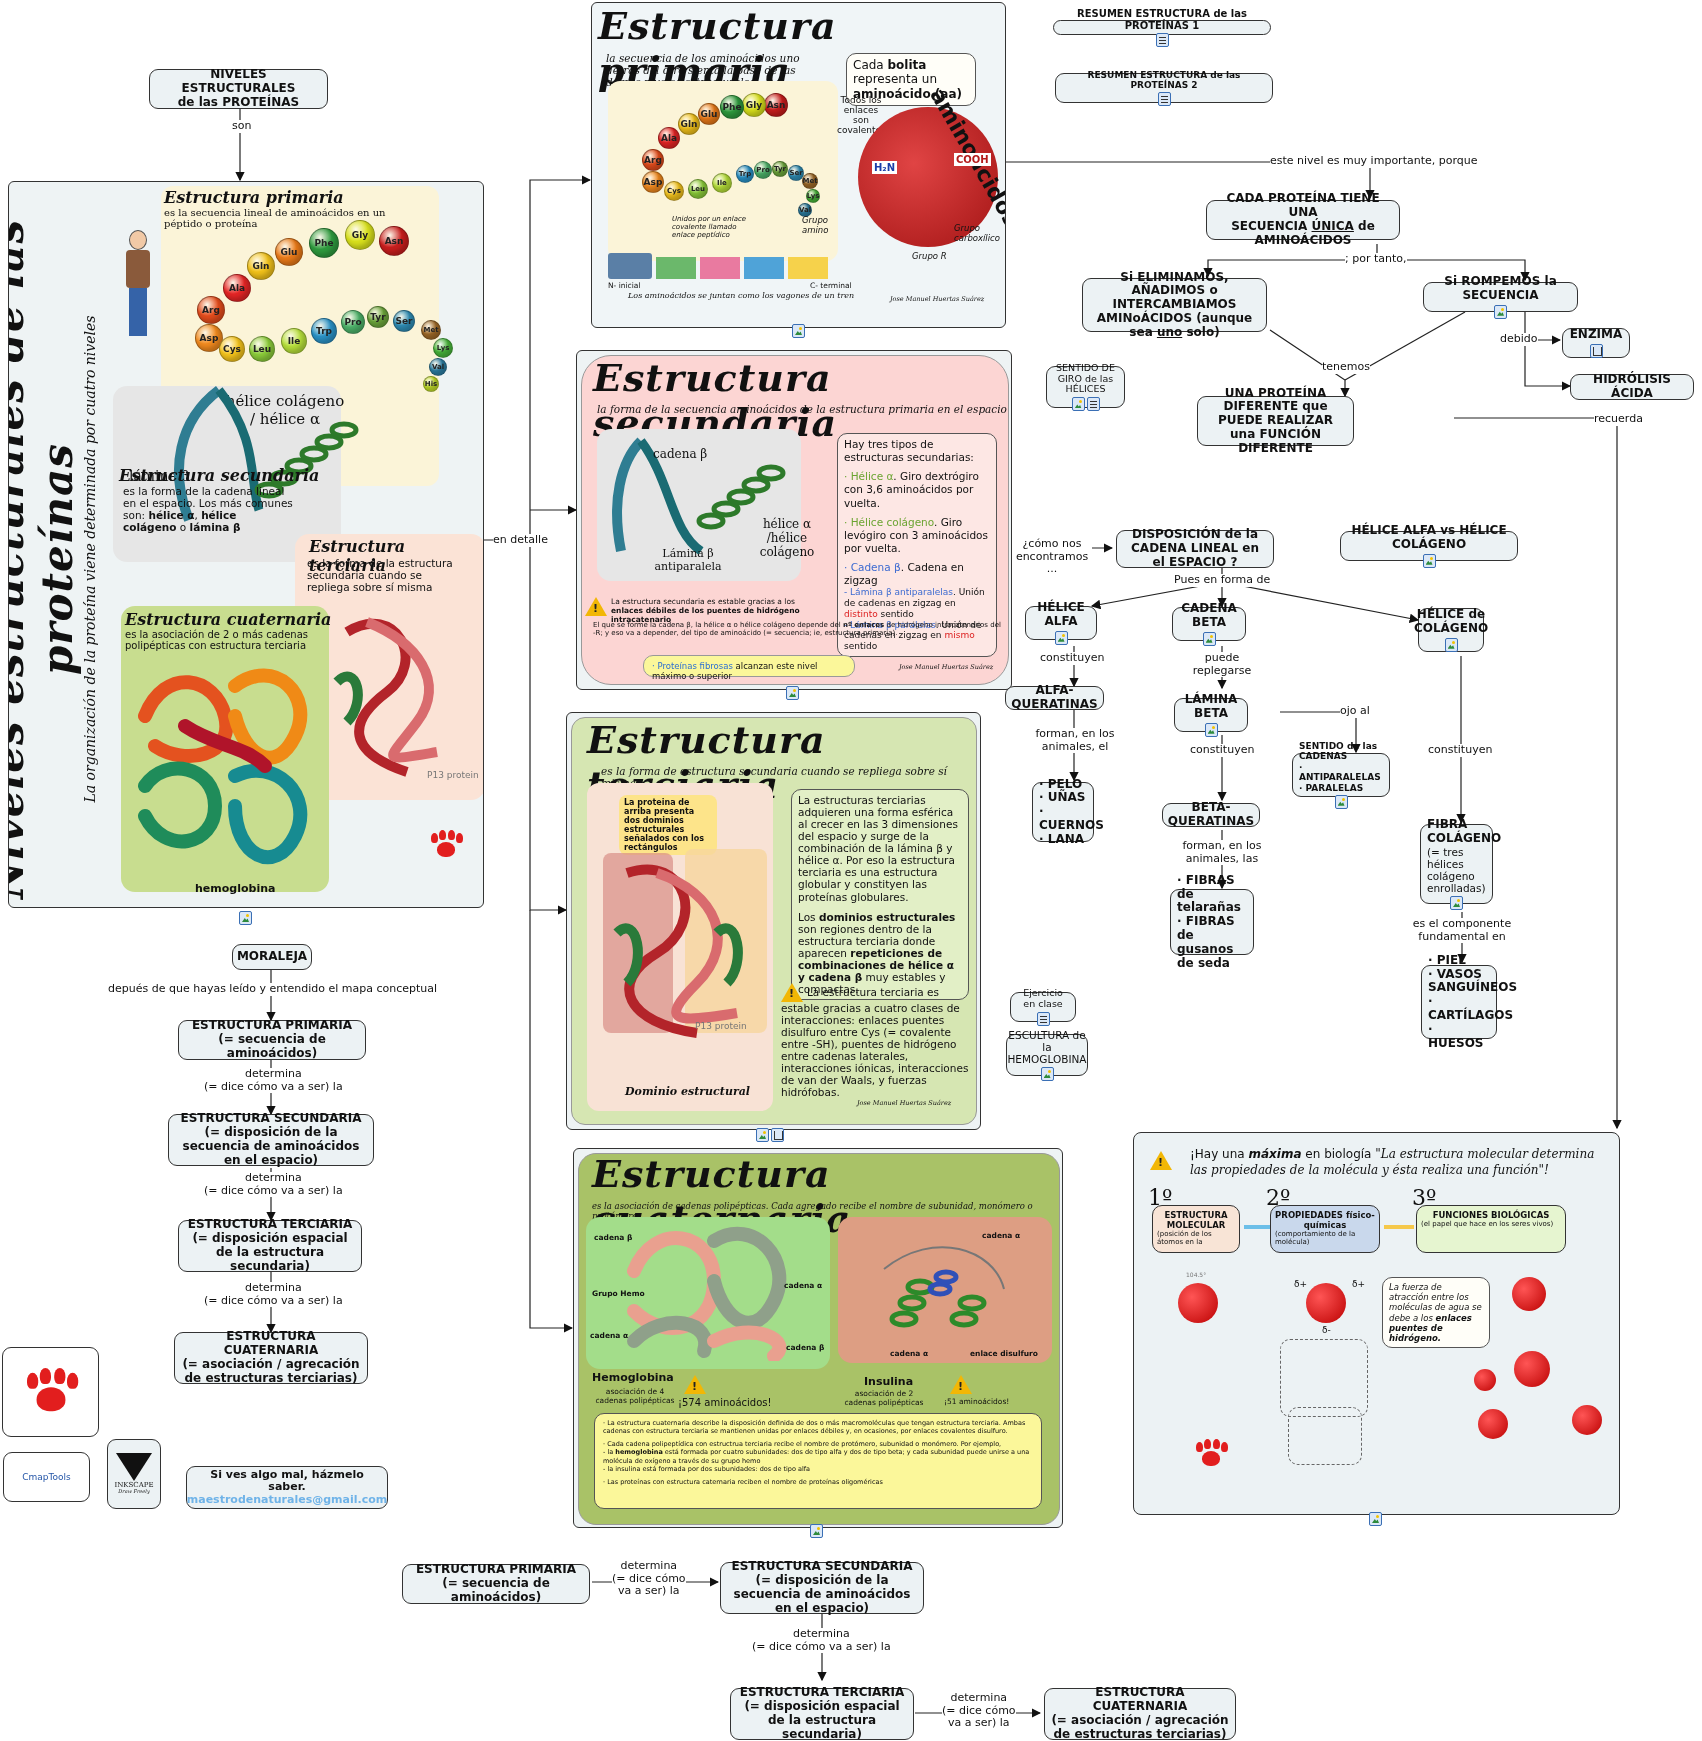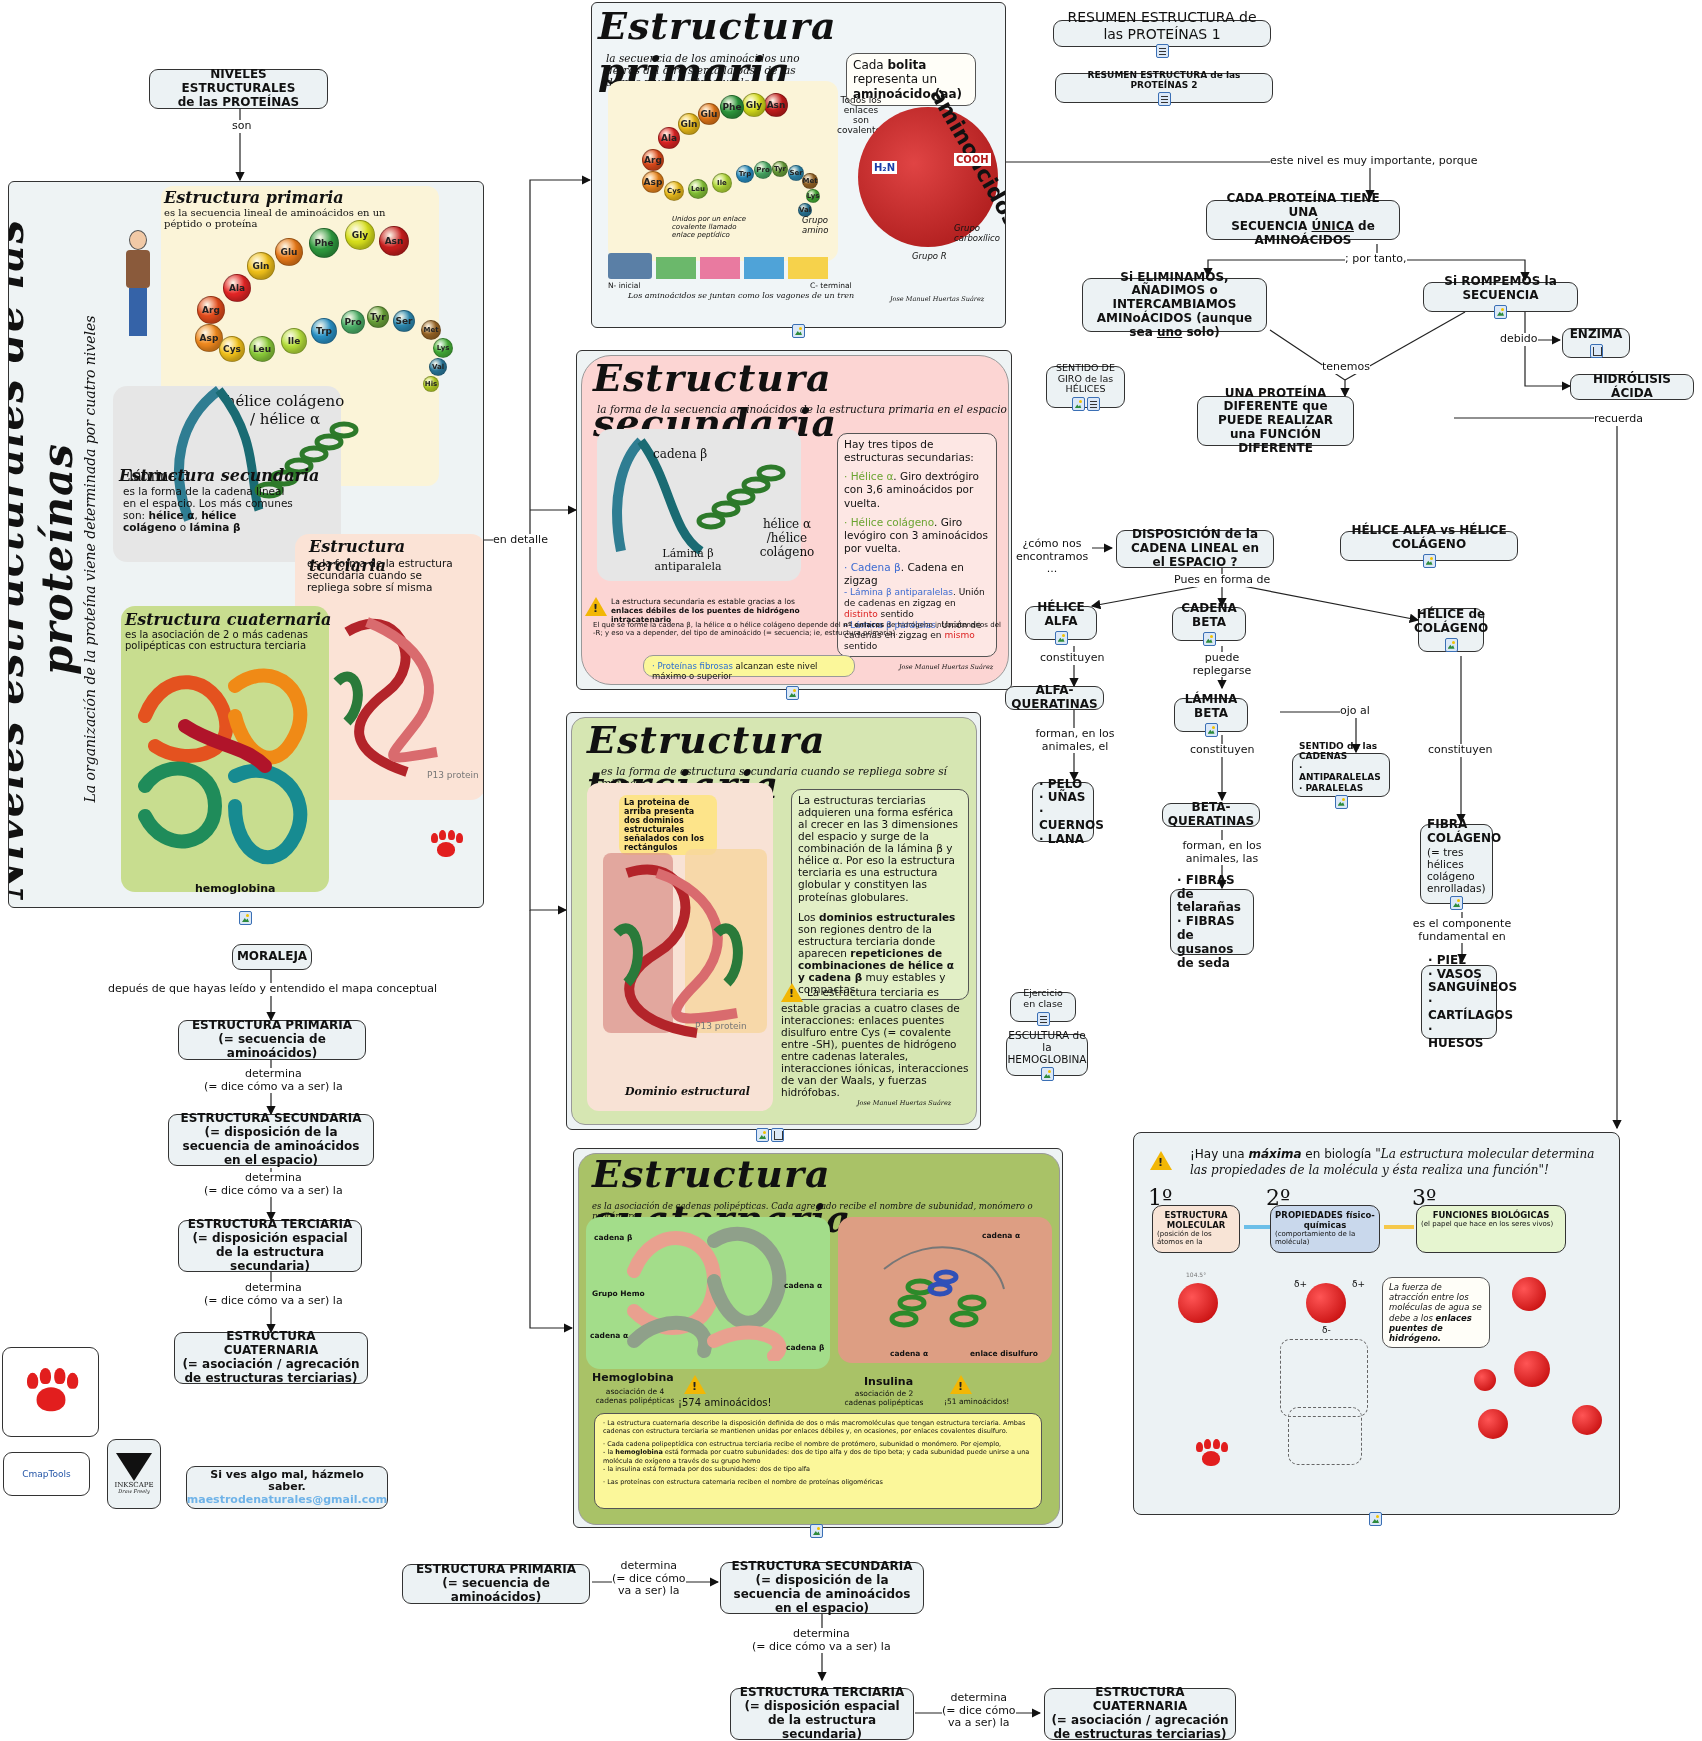--- a/index.html
+++ b/index.html
@@ -380,21 +380,21 @@
     <div style="margin-top:5px">· Cada cadena polipeptídica con estructrua terciaria recibe el nombre de protómero, subunidad o monómero. Por ejemplo,</div>
     <div><span>- la </span><b>hemoglobina</b><span> está formada por cuatro subunidades: dos de tipo alfa y dos de tipo beta; y cada subunidad puede unirse a una molécula de oxígeno a través de su grupo hemo</span></div>
     <div>- la insulina está formada por dos subunidades: dos de tipo alfa</div>
     <div style="margin-top:5px">· Las proteínas con estructura caternaria reciben el nombre de proteínas oligoméricas</div>
   </div>
 </div>
 <div class="icons" style="position:absolute;left:810px;top:1522px">
     <span class="ico img"></span>
   </div>
 
-<div class="node plain" style="left:1053px;top:20px;width:218px;height:27px;font-size:14px;font-weight:normal">
+<div class="node plain" style="left:1053px;top:20px;width:218px;height:15px;font-size:10px;font-weight:bold">
     <div>RESUMEN ESTRUCTURA de las PROTEÍNAS 1</div>
     <div class="icons">
       <span class="ico doc"></span>
     </div>
   </div>
 <div class="node plain" style="left:1055px;top:73px;width:218px;height:30px;font-size:9px;font-weight:bold">
     <div>RESUMEN ESTRUCTURA de las PROTEÍNAS 2</div>
     <div class="icons">
       <span class="ico doc"></span>
     </div>
@@ -607,21 +607,21 @@
 
 <div class="node plain" style="left:2px;top:1347px;width:97px;height:90px;background:#fff">
   <div class="paw" style="position:relative;transform:scale(1.6)">
       <div class="pad"></div>
       <div class="toe" style="left:2px;top:3px"></div>
       <div class="toe" style="left:10px;top:0"></div>
       <div class="toe" style="left:19px;top:0"></div>
       <div class="toe" style="left:27px;top:3px"></div>
     </div>
 </div>
-<div class="node plain" style="left:3px;top:1452px;width:87px;height:44px;background:#fff;font-size:9px;color:#2657a8">
+<div class="node plain" style="left:3px;top:1452px;width:87px;height:50px;background:#fff;font-size:9px;color:#2657a8">
     <div>CmapTools</div>
   </div>
 <div class="node plain" style="left:107px;top:1439px;width:54px;height:70px;font-family:'DejaVu Serif',serif;font-size:7px">
   <div style="width:0;height:0;border-left:18px solid transparent;border-right:18px solid transparent;border-top:28px solid #111"></div>
   <div>INKSCAPE</div>
     <div style="font-size:5px;font-style:italic">Draw Freely</div>
 </div>
 <div class="node" style="left:186px;top:1466px;width:202px;height:43px;font-size:11px">
   <div>Si ves algo mal, házmelo saber.</div>
   <div style="color:#6fb3e8">maestrodenaturales@gmail.com</div>

